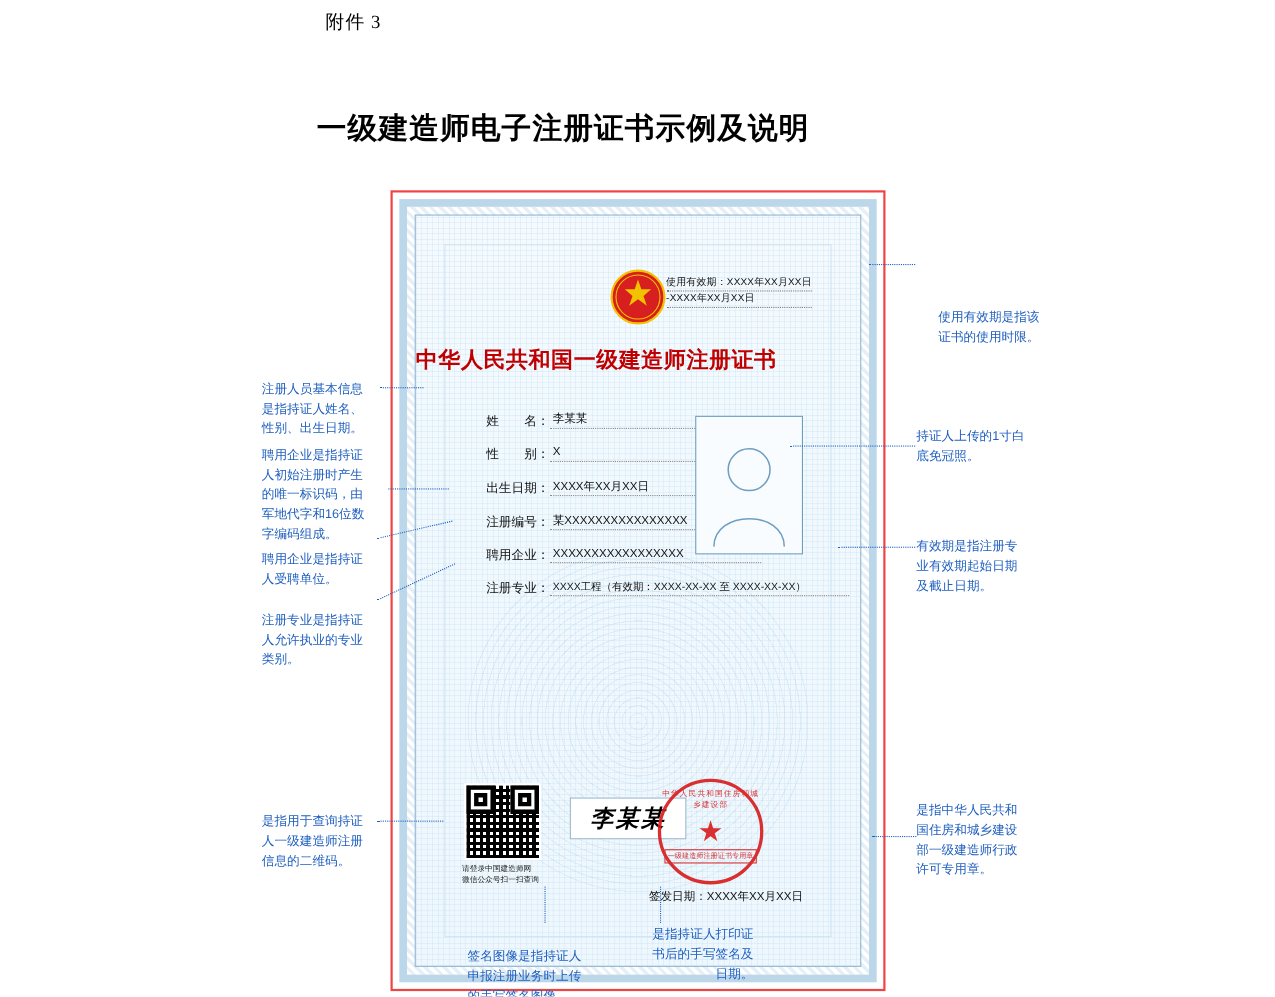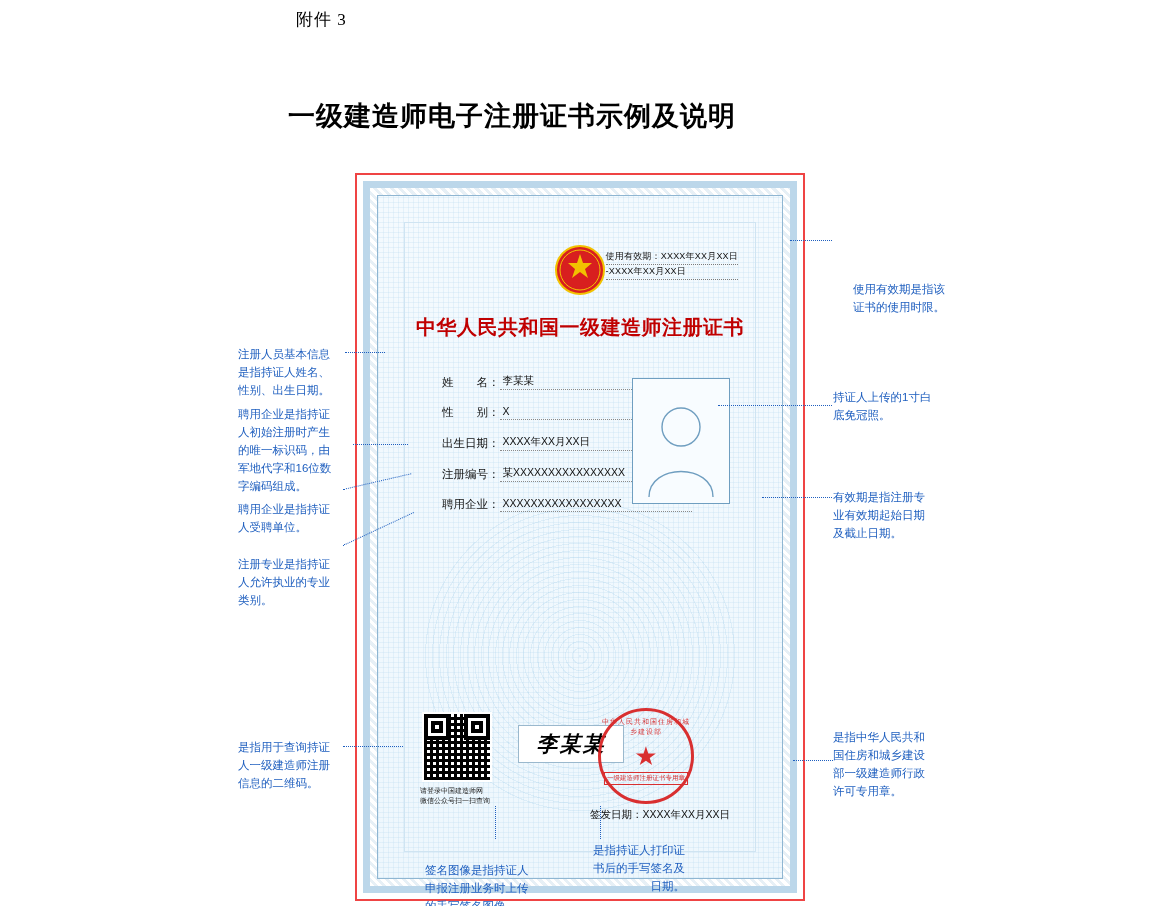--- a/index.html
+++ b/index.html
@@ -117,21 +117,20 @@
   }
   .validity .underline-row {
     border-bottom: 1px dotted #7c7c7c;
     padding-bottom: 1px;
   }
   .cert-title {
     position: absolute;
     left: 0;
     top: 118px;
     width: 100%;
-    text-align: center;
     color: #c00000;
     font-family: "Liberation Serif", serif;
     font-weight: bold;
     font-size: 20px;
     letter-spacing: 0.5px;
   }
 
   .fields {
     position: absolute;
     left: 64px;
@@ -355,20 +354,24 @@
         <span class="field-value">XXXX年XX月XX日</span>
       </div>
       <div class="field-row">
         <span class="field-label">注册编号：</span>
         <span class="field-value">某XXXXXXXXXXXXXXXX</span>
       </div>
       <div class="field-row">
         <span class="field-label">聘用企业：</span>
         <span class="field-value">XXXXXXXXXXXXXXXXX</span>
       </div>
+      <div class="field-row wide">
+        <span class="field-label">注册专业：</span>
+        <span class="field-value">XXXX工程（有效期：XXXX-XX-XX 至 XXXX-XX-XX）</span>
+      </div>
     </div>
 
     <div class="photo-box">
       <div class="photo-person">
         <svg width="80" height="96" viewBox="0 0 80 96">
           <circle cx="40" cy="26" r="19" fill="none" stroke="#6f9ec0" stroke-width="1.4"></circle>
           <path d="M8 96 C8 62 72 62 72 96" fill="none" stroke="#6f9ec0" stroke-width="1.4"></path>
         </svg>
       </div>
     </div>

